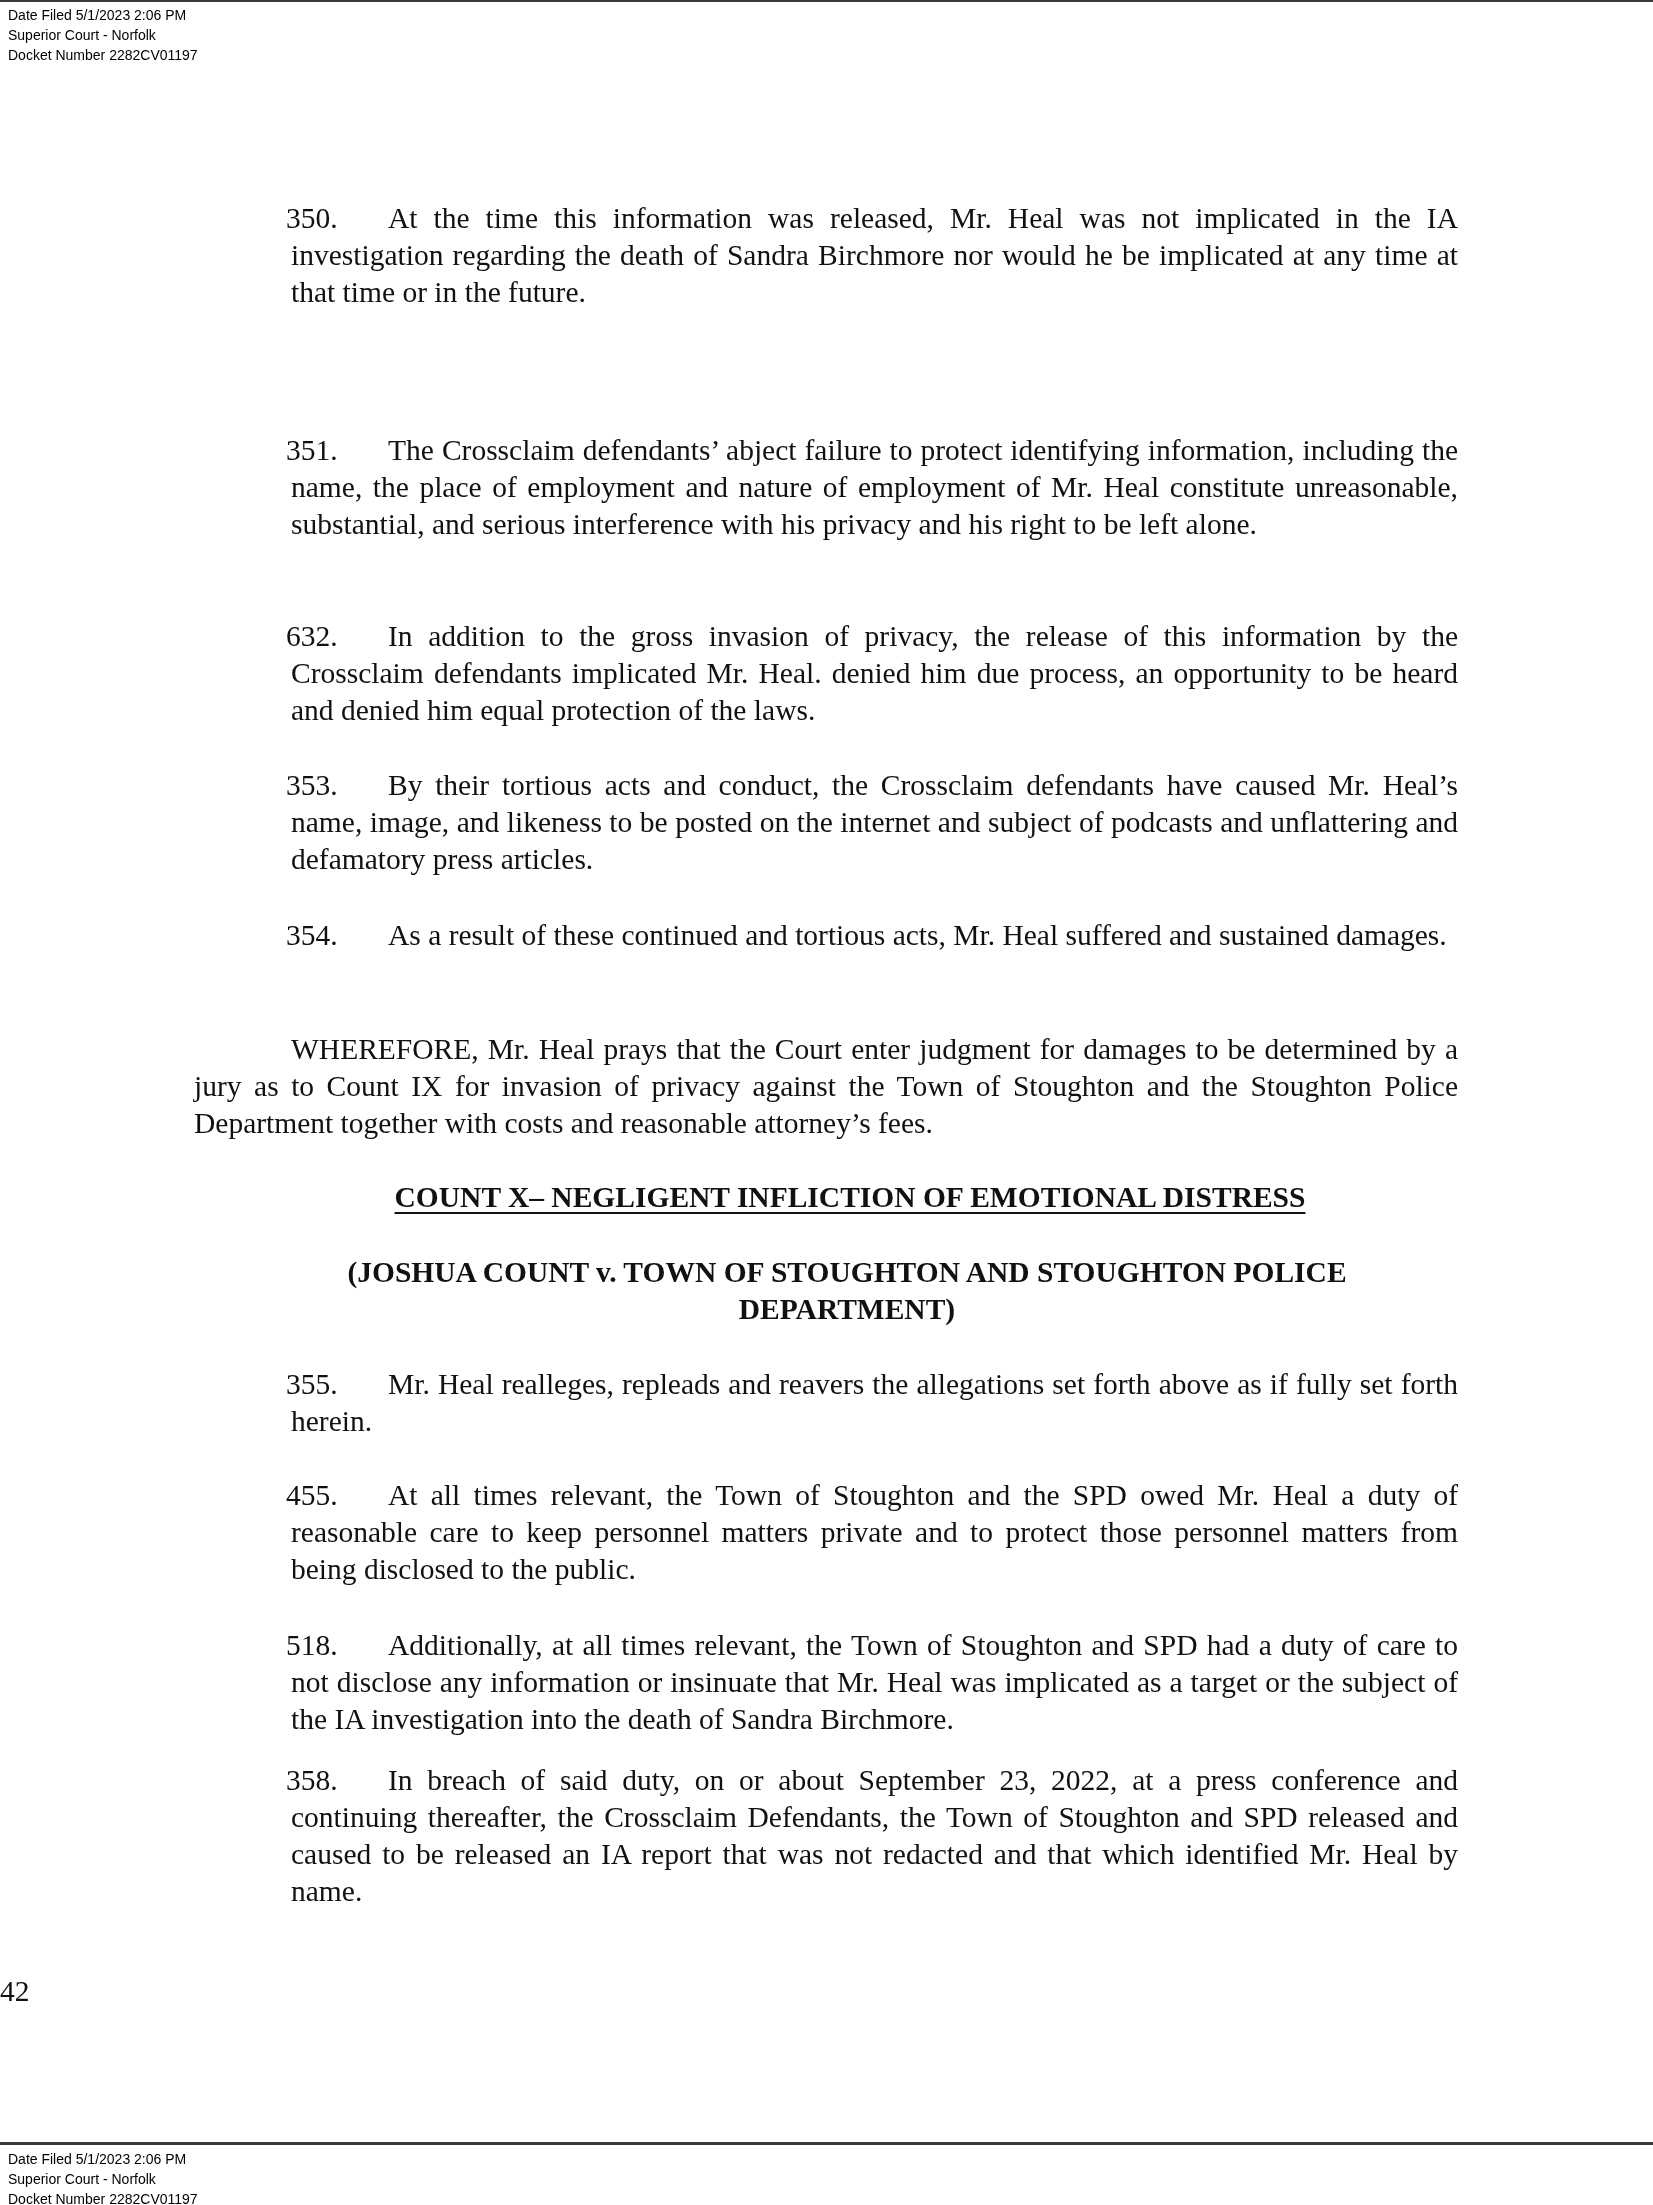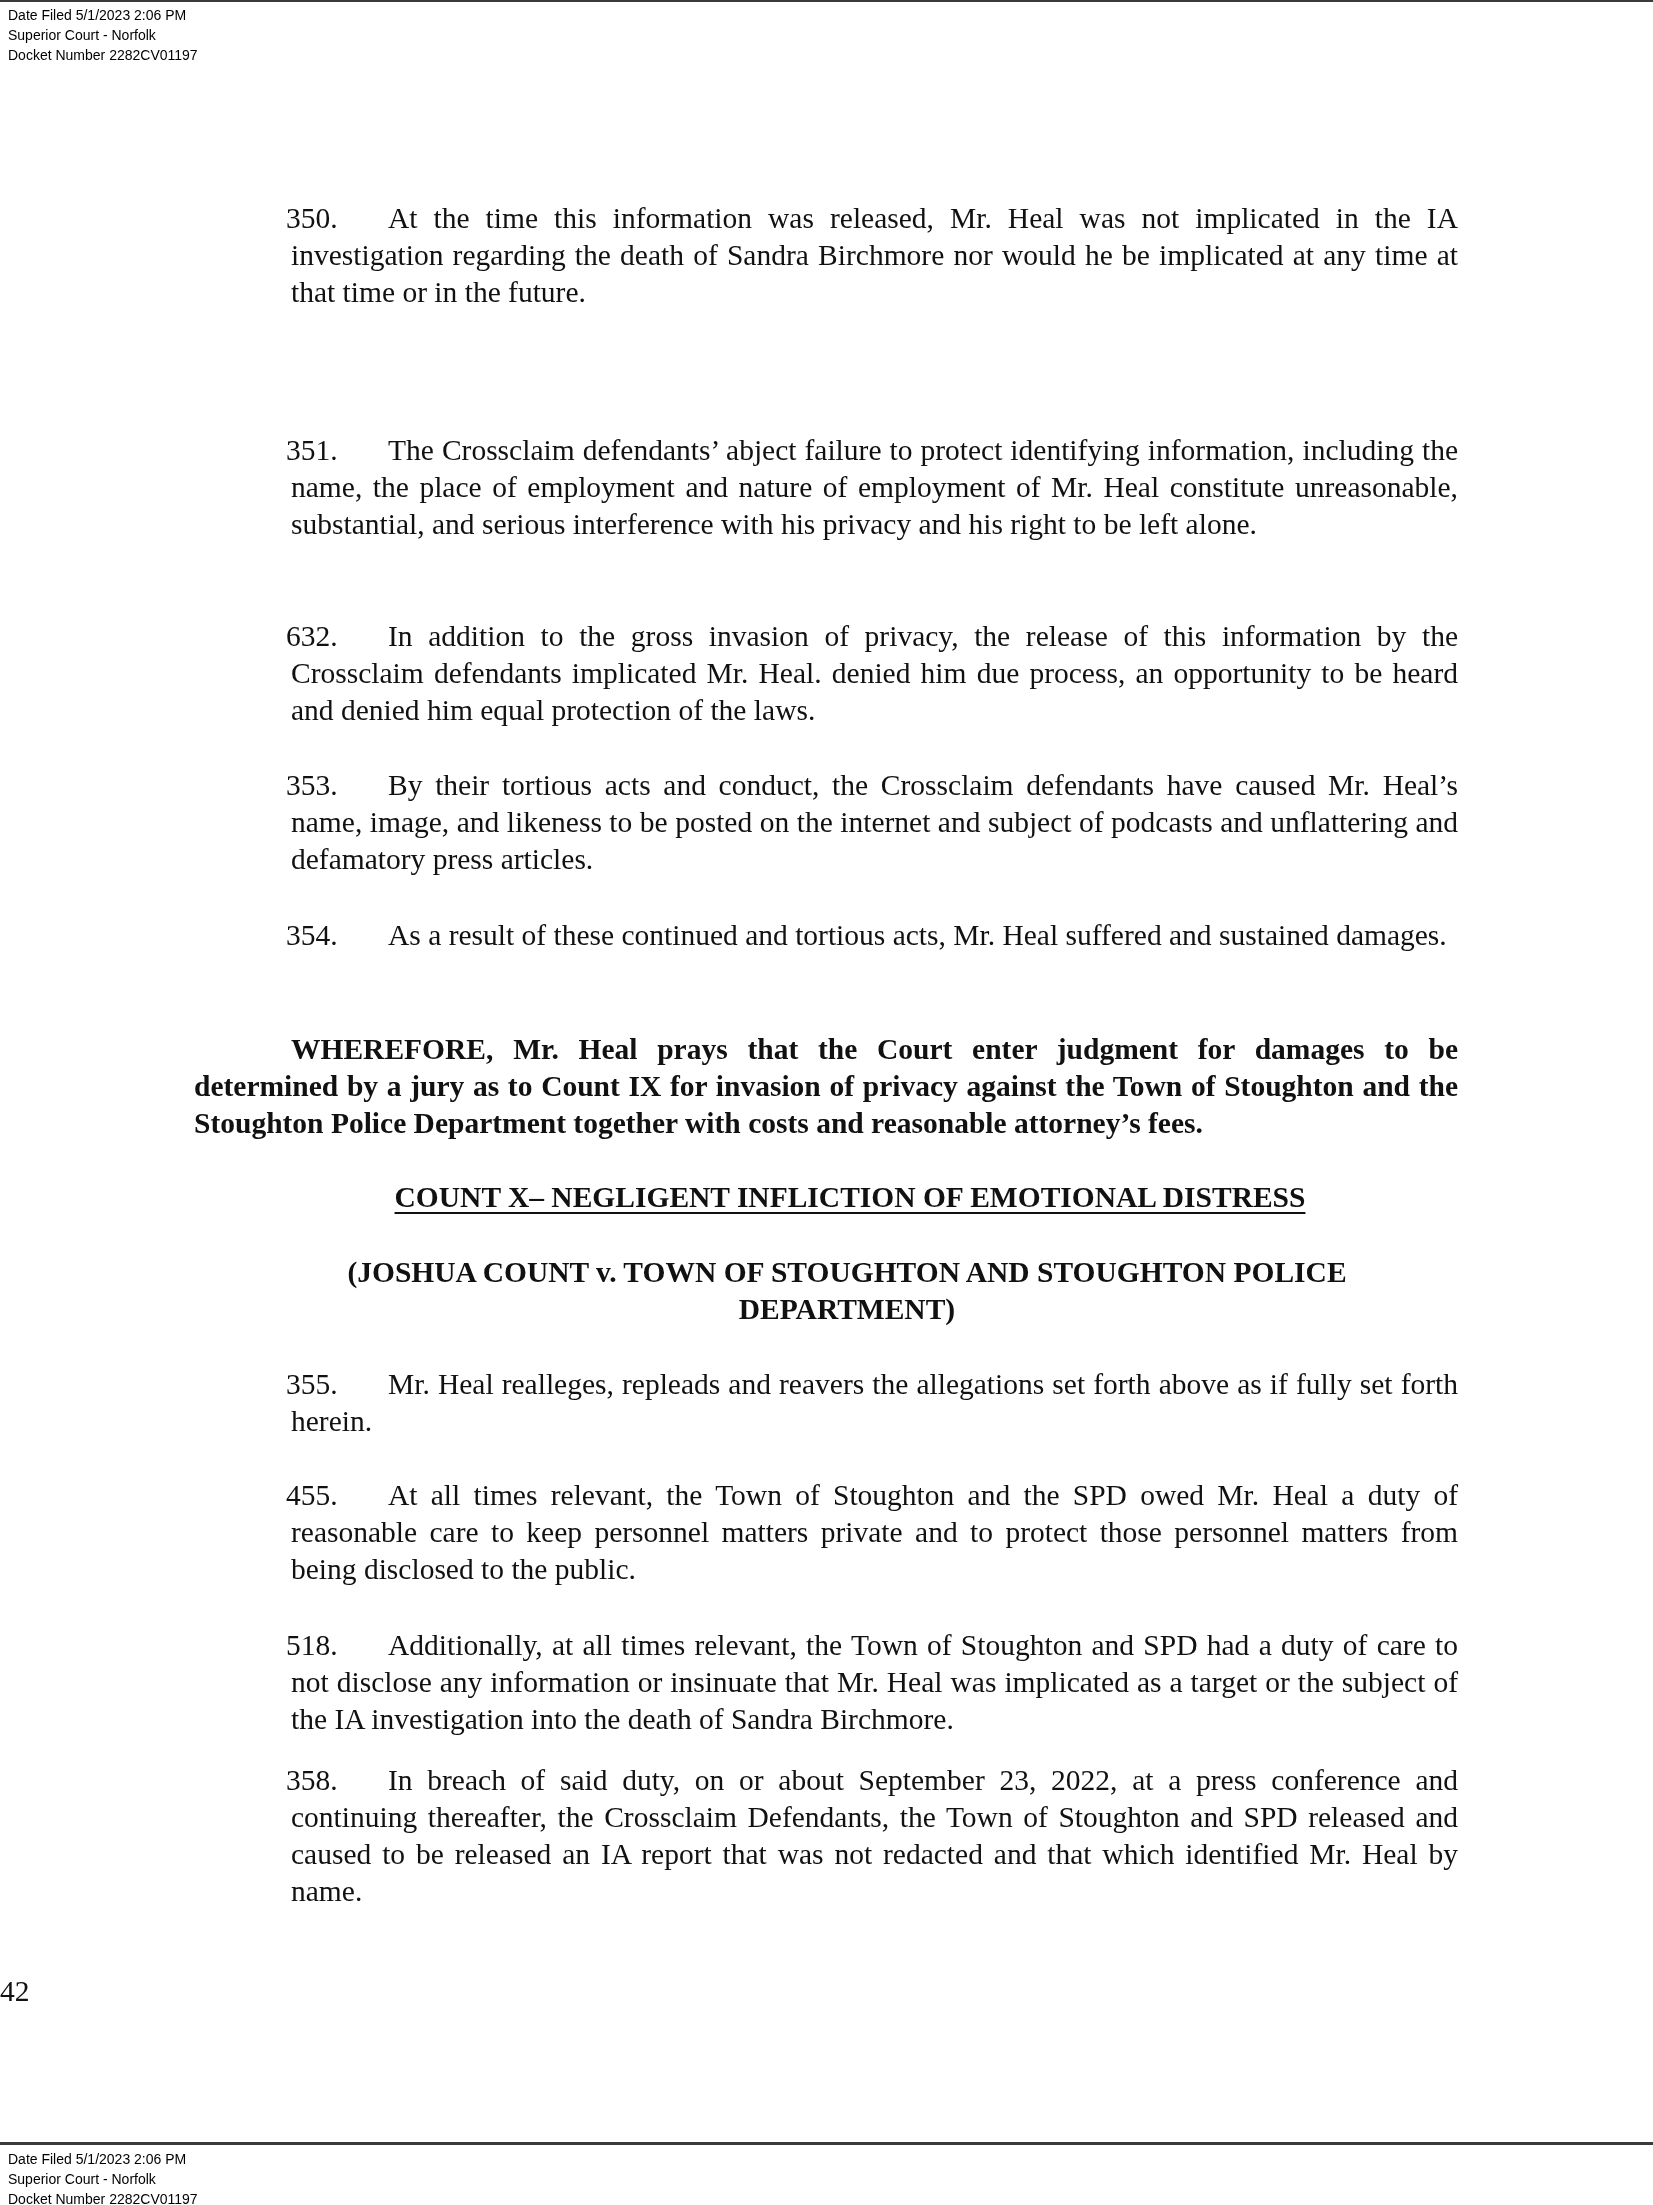--- a/index.html
+++ b/index.html
@@ -32,21 +32,21 @@
       text-align: justify; text-align-last: left;
     }
     .para .num {
       position: absolute; left: 0; top: 0; margin-left: 44px;
     }
     .para .body {
       display: block; padding-left: 49px; text-indent: 97px;
     }
     .prayer {
       position: absolute; left: 194px; width: 1264px;
-      text-indent: 97px; text-align: justify; text-align-last: left; font-weight: bold;
+      text-indent: 97px; text-align: justify; text-align-last: left;
     }
     .heading {
       position: absolute; left: 242px; width: 1216px; text-align: center; font-weight: bold;
     }
     .heading.underline span { text-decoration: underline; text-decoration-thickness: 2.4px; text-underline-offset: 4.8px; }
     .page-num {
       position: absolute; left: 0; width: 1653px; text-align: left;
     }
   </style>
 </head>

